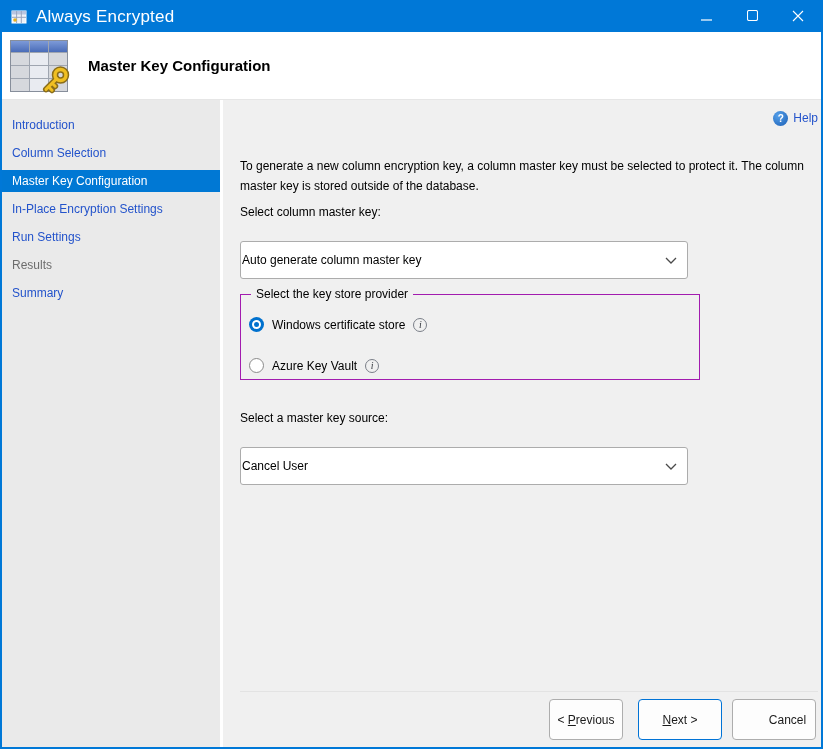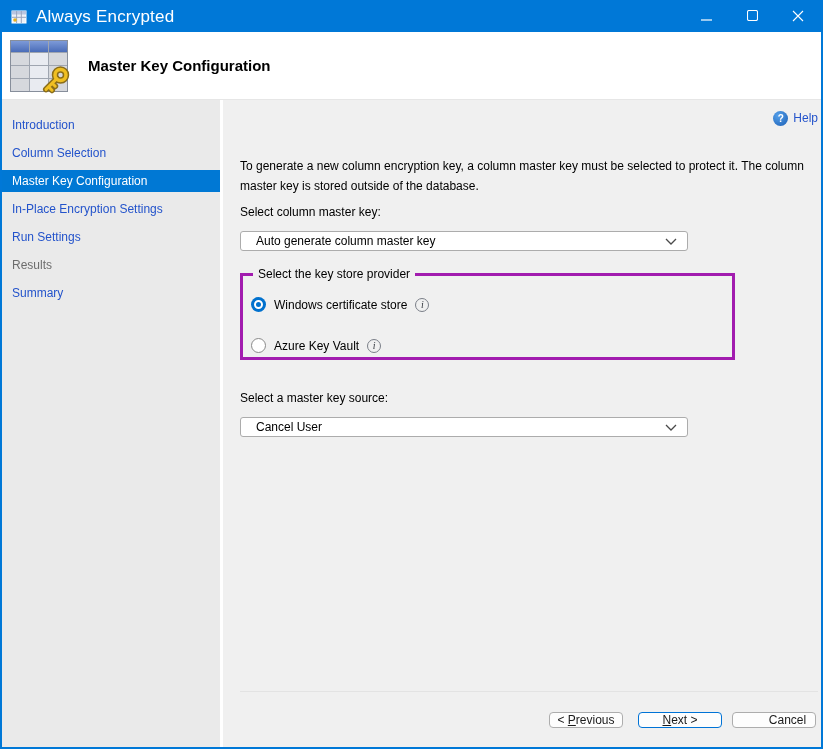--- a/index.html
+++ b/index.html
@@ -64,28 +64,28 @@
   .help-icon {
     width: 15px; height: 15px; border-radius: 50%; flex: none;
     background: radial-gradient(circle at 35% 30%, #55A0EA, #1B5FB5);
     color: #fff; font-weight: bold; font-size: 10px;
     display: flex; align-items: center; justify-content: center;
   }
   .help-label { color: #2353CB; }
   .intro { margin-top: 30px; width: 578px; line-height: 20px; color: #000; }
   .field-label { margin-top: 9px; color: #000; }
   .combo {
-    margin-top: 12px; width: 448px; height: 20px;
+    margin-top: 22px; width: 448px; height: 38px;
     background: #fff; border: 1px solid #ACACAC; border-radius: 3px;
-    display: flex; align-items: center; padding: 0 10px 0 15px; color: #000;
+    display: flex; align-items: center; padding: 0 10px 0 1px; color: #000;
   }
   .combo .value { flex: 1; }
   fieldset.provider {
-    margin-top: 16px; width: 495px; height: 93px;
-    border: 3px solid #a21caf; padding: 4px 0 0 6px;
+    margin-top: 8px; width: 460px; height: 93px;
+    border: 1px solid #a21caf; padding: 4px 0 0 6px;
   }
   fieldset.provider legend { margin-left: 4px; padding: 0 5px; color: #000; }
   .radio-row { display: flex; align-items: flex-end; gap: 8px; margin: 10px 0 0 2px; height: 17px; }
   .radio-row.second { margin-top: 24px; }
   .radio { width: 15px; height: 15px; border-radius: 50%; position: relative; flex: none; }
   .radio.checked { background: #0071CE; }
   .radio.checked::after {
     content: ""; position: absolute; inset: 3px;
     background: #0071CE; border: 2px solid #fff; border-radius: 50%;
   }
@@ -97,21 +97,21 @@
     color: #34383F; font-size: 10px; font-family: "Liberation Serif", serif; font-style: italic;
   }
   .info-icon::after { content: "i"; line-height: 1; }
   .src-label { margin-top: 31px; color: #000; }
   .spacer { flex: 1; }
   .footer {
     height: 56px; flex: none; border-top: 1px solid #E3E3E3;
     display: flex; align-items: center; justify-content: flex-end;
   }
   .btn {
-    height: 16px; background: #FDFDFD; border: 1px solid #ADADAD; border-radius: 4px;
+    height: 41px; background: #FDFDFD; border: 1px solid #ADADAD; border-radius: 4px;
     display: flex; align-items: center; justify-content: center;
     font-size: 12px; color: #1a1a1a; cursor: default;
   }
   .btn .mn { text-decoration: underline; }
   .btn-prev { width: 74px; margin-right: 15px; }
   .btn-next { width: 84px; border: 1.5px solid #0073D6; margin-right: 10px; }
   .btn-cancel { width: 84px; margin-right: 2px; padding-left: 27px; }
 </style>
 </head>
 <body>

